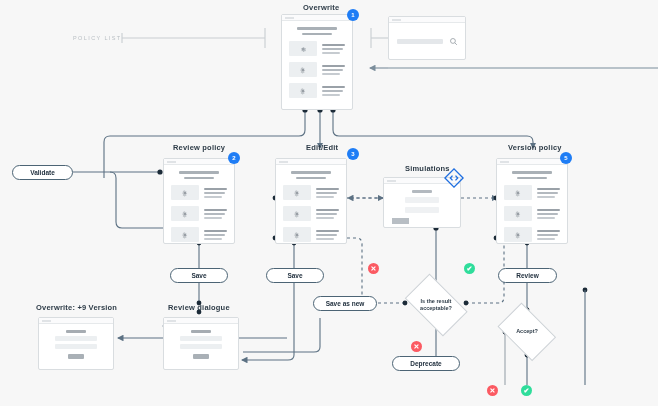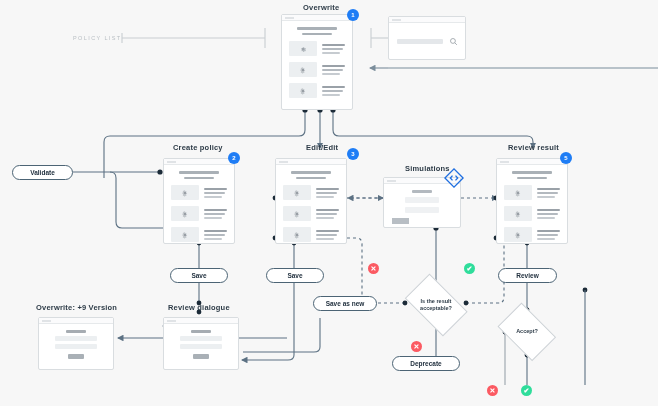--- a/index.html
+++ b/index.html
@@ -326,21 +326,21 @@
     <div class="titlebar"></div>
     <div class="search-row">
       <div class="search-bar"></div>
       <svg width="9" height="9" viewBox="0 0 24 24" fill="none" stroke="#8d959c" stroke-width="2">
         <circle cx="10.5" cy="10.5" r="6.5"></circle>
           <line x1="15.5" y1="15.5" x2="21" y2="21"></line>
       </svg>
     </div>
   </div>
 
-  <div class="card-label" style="left:173px; top:143px;">Create policy</div>
+  <div class="card-label" style="left:173px; top:143px;">Review policy</div>
   <div class="card" style="left:163px; top:158px; width:72px; height:86px;">
     <div class="titlebar"></div>
     <div class="card-body">
       <div class="hdr-line hdr-a"></div>
       <div class="hdr-line hdr-b"></div>
       <div class="row">
         <div class="gear-box">
           <svg width="8" height="8" viewBox="0 0 24 24" fill="#8d959c">
               <circle cx="12" cy="12" r="3.3"></circle>
               <path d="M12 4.5l1 2 2.2-.5 1.3 1.8-1.3 1.8.9 2 2.1.6v2.3l-2.1.6-.9 2 1.3 1.8-1.3 1.8-2.2-.5-1 2h-2.3l-1-2-2.2.5L5.2 18l1.3-1.8-.9-2-2.1-.6v-2.3l2.1-.6.9-2L5.2 6.9l1.3-1.8 2.2.5 1-2z" opacity=".45"></path>
@@ -441,21 +441,21 @@
       <div class="sim-d"></div>
     </div>
   </div>
   <div class="gem" style="left:444px; top:168px;">
     <svg width="20" height="20" viewBox="0 0 24 24" fill="none" stroke="#1f6fe0" stroke-width="1.6">
       <rect x="4.3" y="4.3" width="15.4" height="15.4" transform="rotate(45 12 12)"></rect>
       <path d="M10.2 9.2L7.6 12l2.6 2.8M13.8 9.2L16.4 12l-2.6 2.8"></path>
     </svg>
   </div>
 
-  <div class="card-label" style="left:508px; top:143px;">Review result</div>
+  <div class="card-label" style="left:508px; top:143px;">Version policy</div>
   <div class="card" style="left:496px; top:158px; width:72px; height:86px;">
     <div class="titlebar"></div>
     <div class="card-body">
       <div class="hdr-line hdr-a"></div>
       <div class="hdr-line hdr-b"></div>
       <div class="row">
         <div class="gear-box">
           <svg width="8" height="8" viewBox="0 0 24 24" fill="#8d959c">
               <circle cx="12" cy="12" r="3.3"></circle>
               <path d="M12 4.5l1 2 2.2-.5 1.3 1.8-1.3 1.8.9 2 2.1.6v2.3l-2.1.6-.9 2 1.3 1.8-1.3 1.8-2.2-.5-1 2h-2.3l-1-2-2.2.5L5.2 18l1.3-1.8-.9-2-2.1-.6v-2.3l2.1-.6.9-2L5.2 6.9l1.3-1.8 2.2.5 1-2z" opacity=".45"></path>

